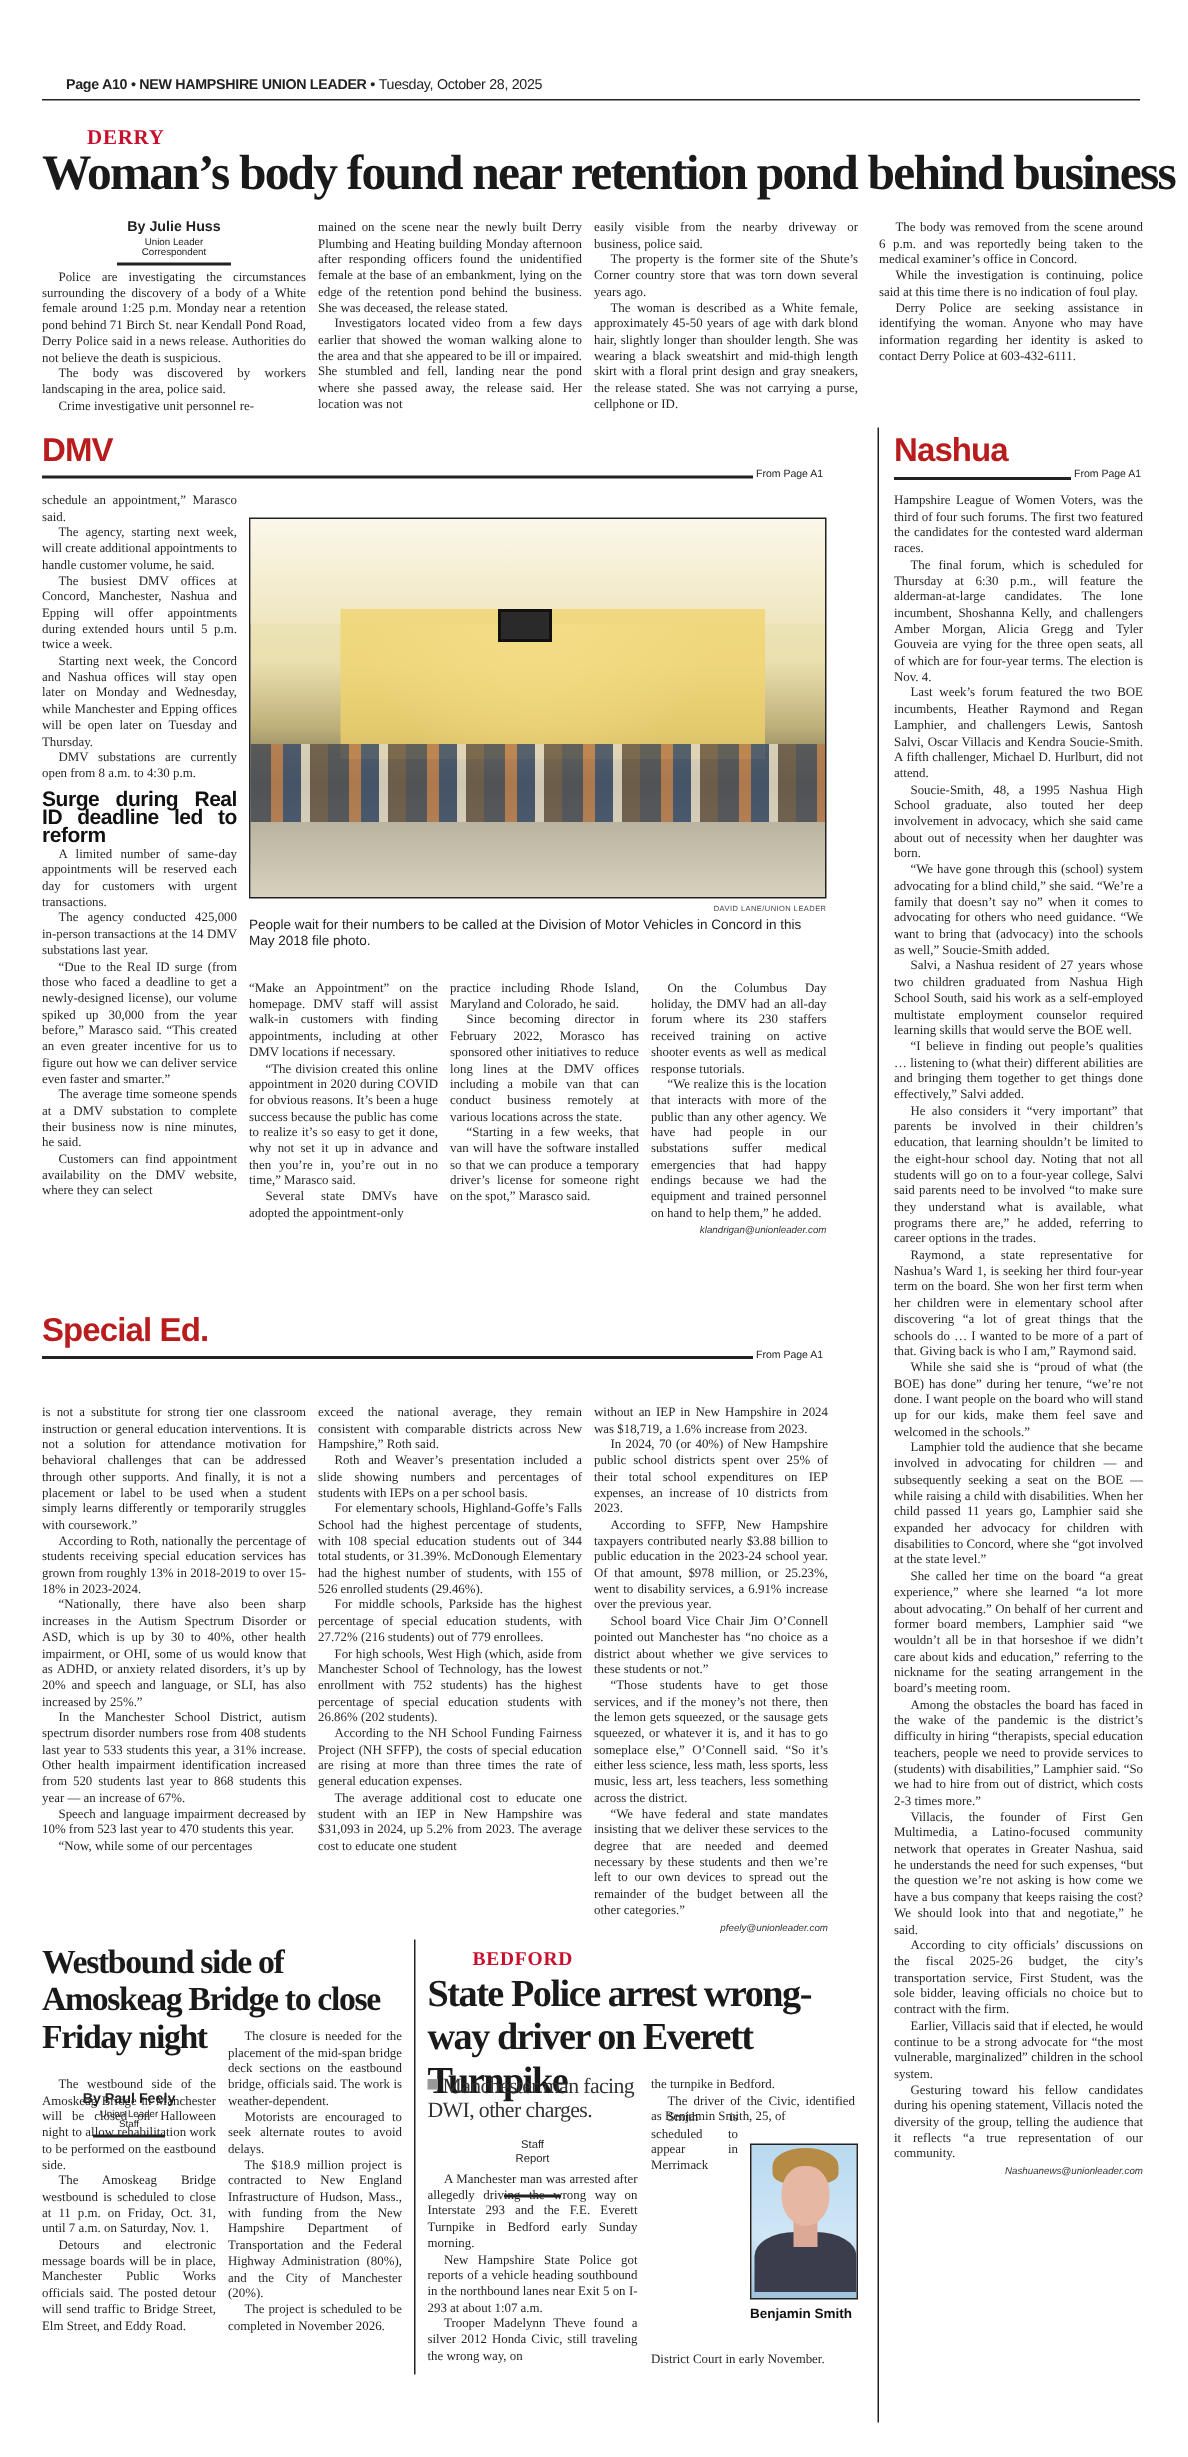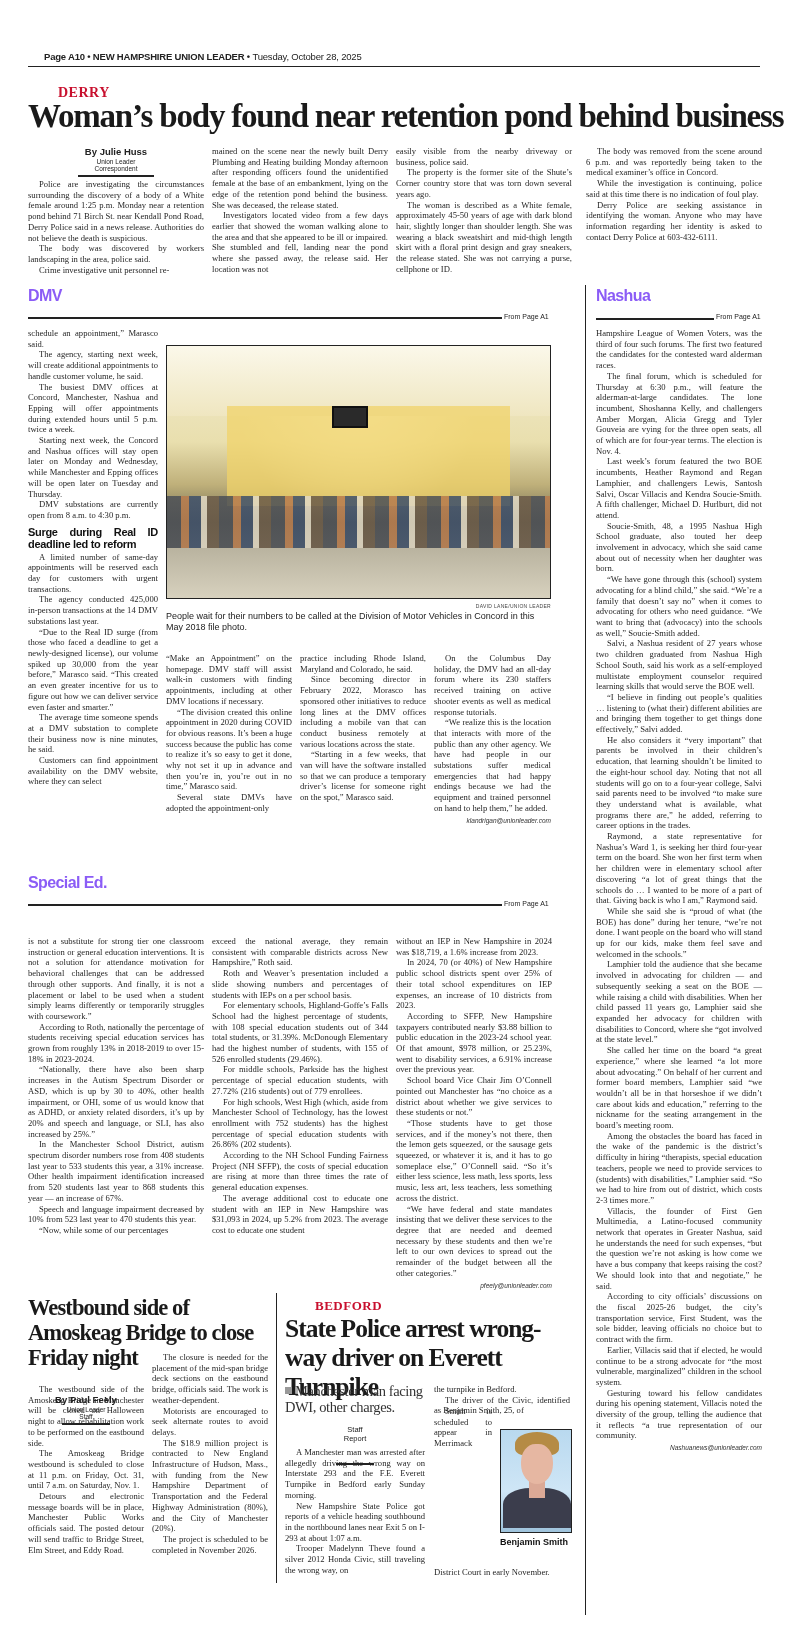--- a/index.html
+++ b/index.html
@@ -11,23 +11,23 @@
   .folio .date { font-weight: normal; }
   .rule { background: #222; }
   .kicker { color: #c8102e; font-family: "Liberation Serif", serif; font-weight: bold; letter-spacing: 0.5px; margin-left: 30px; }
   .hed { font-family: "Liberation Serif", serif; font-weight: bold; color: #1a1a1a; letter-spacing: -1.2px; line-height: 1.0; }
   .byline { text-align: center; font-family: "Liberation Sans", sans-serif; }
   .byline .name { font-size: 9.5px; font-weight: bold; display:block; }
   .byline .role { font-size: 6.5px; display:block; border-bottom: 2px solid #222; padding-bottom: 3px; width: 76px; margin: 1px auto 0; }
   .col { font-family: "Liberation Serif", serif; font-size: 8.6px; line-height: 10.7px; text-align: justify; color: #262626; hyphens: auto; }
   .col p { text-indent: 11px; }
   .col p.noindent { text-indent: 0; }
-  .section-title { font-family: "Liberation Sans", sans-serif; font-weight: bold; font-size: 16px; color: #8b5cf6; letter-spacing: -0.6px; }
+  .section-title { font-family: "Liberation Sans", sans-serif; font-weight: bold; font-size: 22px; color: #b91c1c; letter-spacing: -0.6px; }
   .frompage { font-family: "Liberation Sans", sans-serif; font-size: 7px; color: #222; }
-  .subhed { font-family: "Liberation Sans", sans-serif; font-weight: bold; font-size: 11px; line-height: 12px; color: #111; margin: 5px 0 2px; letter-spacing: -0.3px; }
+  .subhed { font-family: "Liberation Sans", sans-serif; font-weight: bold; font-size: 14px; line-height: 12px; color: #111; margin: 5px 0 2px; letter-spacing: -0.3px; }
   .credit { font-family: "Liberation Sans", sans-serif; font-size: 5px; color: #444; text-align: right; letter-spacing: 0.3px; }
   .caption { font-family: "Liberation Sans", sans-serif; font-size: 9px; line-height: 11px; color: #222; }
   .email { font-family: "Liberation Sans", sans-serif; font-style: italic; font-size: 6.5px; text-align: right; color: #333; margin-top: 2px; }
   .vrule { background: #222; width: 1px; }
   .photo-dmv { border: 1px solid #222; overflow: hidden;
     background:
       radial-gradient(ellipse at 50% 20%, #fffbe0 0%, rgba(255,250,220,0) 45%),
       linear-gradient(180deg, #f2ecd0 0%, #e9dfae 38%, #bfb07a 55%, #6f6a52 70%, #a9a28c 85%, #cfc9b5 100%); }
   .photo-dmv .ceil { position:absolute; left:0; right:0; top:0; height:70px; background: linear-gradient(180deg,#fbf8ea,#efe6c0); }
   .photo-dmv .wall { position:absolute; left:60px; right:40px; top:60px; height:100px; background: #f0d36a; opacity: .75; }

